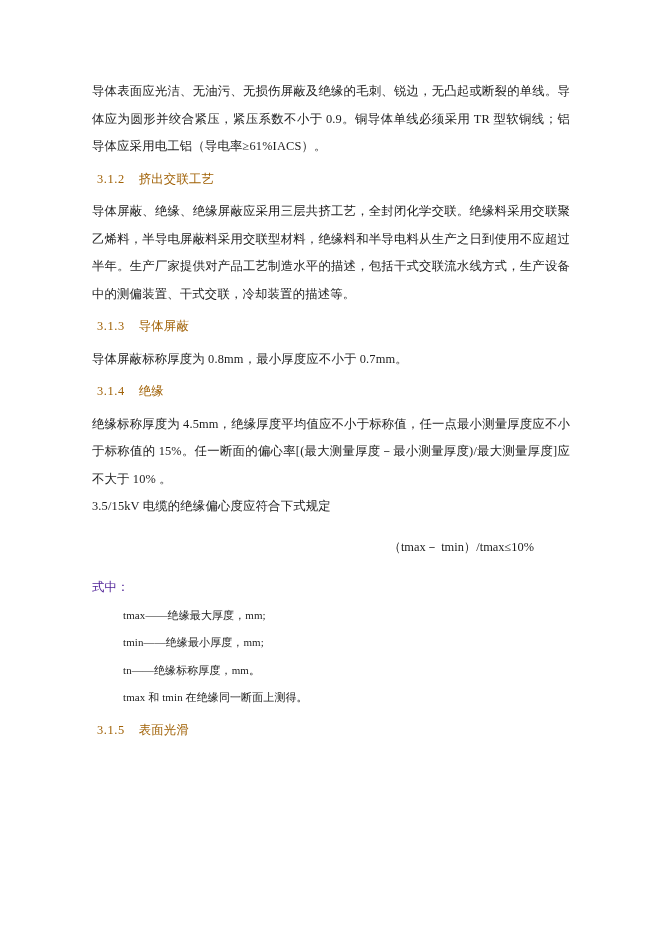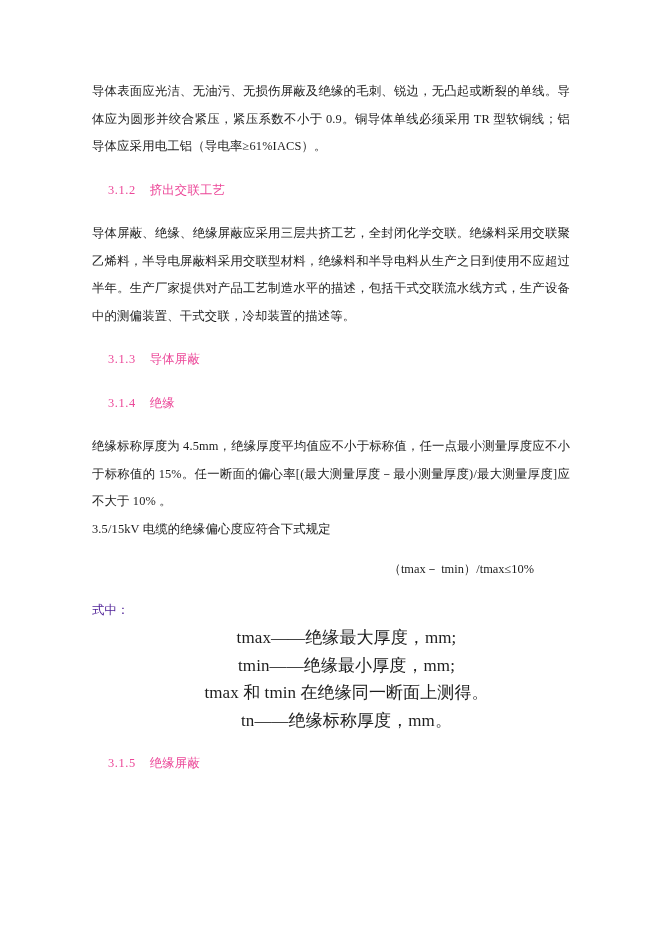--- a/index.html
+++ b/index.html
@@ -29,22 +29,22 @@
     text-align: justify;
     text-justify: inter-character;
     margin: 0;
     letter-spacing: 0.15px;
     color: #1c1c1c;
   }
   
   .heading {
     font-size: 12.4px;
     line-height: 27.5px;
-    margin: 16px;
-    color: #ec4899;
+    margin: 5px;
+    color: #a16207;
     letter-spacing: 0.15px;
   }
   .heading .num {
     letter-spacing: 0.6px;
   }
   .heading .gap {
     display: inline-block;
     width: 14px;
   }
   
@@ -60,59 +60,59 @@
   }
   
   .where {
     font-size: 12.4px;
     line-height: 27.5px;
     margin: 0;
     color: #4c1d95;
   }
   
   .defn {
-    font-size: 17px;
+    font-size: 11px;
     line-height: 27.5px;
     margin: 0;
     padding-left: 31px;
     color: #1c1c1c;
     letter-spacing: 0.1px;
-    text-align: center;
   }
 </style>
 </head>
 <body>
 
 <div class="page">
   <div class="content">
 
     <p class="para">导体表面应光洁、无油污、无损伤屏蔽及绝缘的毛刺、锐边，无凸起或断裂的单线。导体应为圆形并绞合紧压，紧压系数不小于 0.9。铜导体单线必须采用 TR 型软铜线；铝导体应采用电工铝（导电率≥61%IACS）。</p>
 
     <p class="heading"><span class="num">3.1.2</span><span class="gap"></span><span>挤出交联工艺</span></p>
 
     <p class="para">导体屏蔽、绝缘、绝缘屏蔽应采用三层共挤工艺，全封闭化学交联。绝缘料采用交联聚乙烯料，半导电屏蔽料采用交联型材料，绝缘料和半导电料从生产之日到使用不应超过半年。生产厂家提供对产品工艺制造水平的描述，包括干式交联流水线方式，生产设备中的测偏装置、干式交联，冷却装置的描述等。</p>
 
     <p class="heading"><span class="num">3.1.3</span><span class="gap"></span><span>导体屏蔽</span></p>
 
 
+    <p class="para">导体屏蔽标称厚度为 0.8mm，最小厚度应不小于 0.7mm。</p>
 
     <p class="heading"><span class="num">3.1.4</span><span class="gap"></span><span>绝缘</span></p>
 
     <p class="para">绝缘标称厚度为 4.5mm，绝缘厚度平均值应不小于标称值，任一点最小测量厚度应不小于标称值的 15%。任一断面的偏心率[(最大测量厚度－最小测量厚度)/最大测量厚度]应不大于 10% 。</p>
 
     <p class="para">3.5/15kV 电缆的绝缘偏心度应符合下式规定</p>
 
     <p class="formula">（tmax－ tmin）/tmax≤10%</p>
 
     <p class="where">式中：</p>
 
     <p class="defn">tmax——绝缘最大厚度，mm;</p>
 
     <p class="defn">tmin——绝缘最小厚度，mm;</p>
 
+    <p class="defn">tn——绝缘标称厚度，mm。</p>
+
     <p class="defn">tmax 和 tmin 在绝缘同一断面上测得。</p>
 
-    <p class="defn">tn——绝缘标称厚度，mm。</p>
-
-    <p class="heading"><span class="num">3.1.5</span><span class="gap"></span><span>绝缘屏蔽</span></p>
+    <p class="heading"><span class="num">3.1.5</span><span class="gap"></span><span>表面光滑</span></p>
 
   </div>
 </div>
 
 </body></html>

